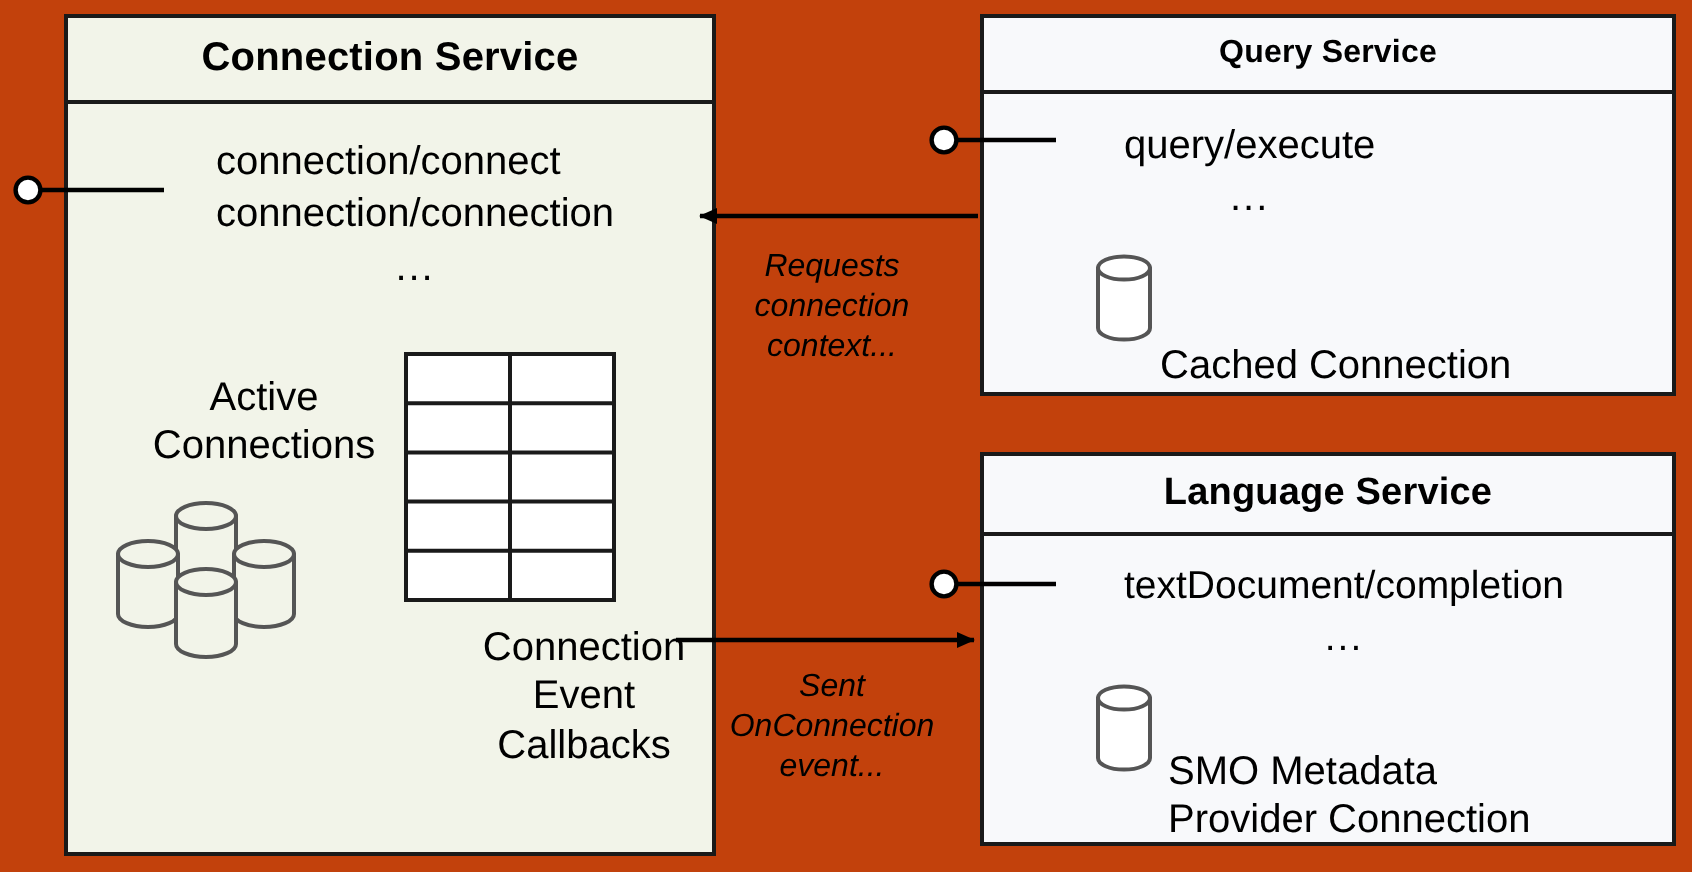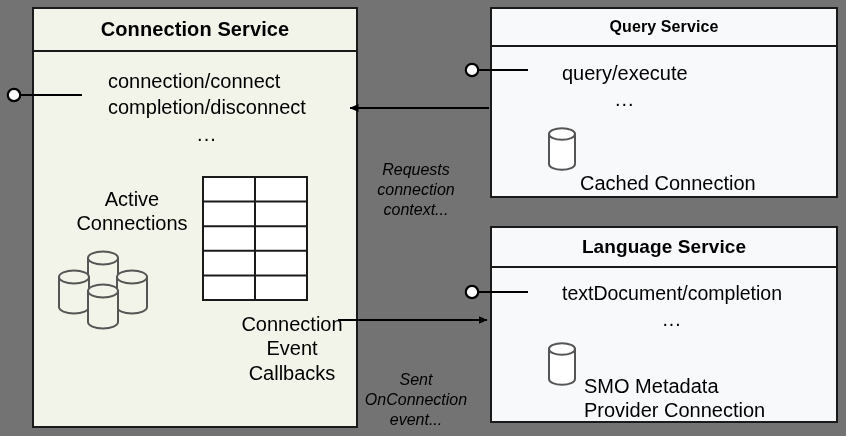--- a/index.html
+++ b/index.html
@@ -7,21 +7,21 @@
     padding: 0;
     background: #ffffff;
   }
   body {
     font-family: "Liberation Sans", sans-serif;
   }
   #canvas {
     position: relative;
     width: 846px;
     height: 436px;
-    background: #737373;
+    background: #c2410c;
     overflow: hidden;
   }
 
   
   .box {
     position: absolute;
     box-sizing: border-box;
     border: 2px solid #1a1a1a;
   }
   .box.green  { background: #f2f4e9; }
@@ -98,37 +98,36 @@
     width: 846px; height: 436px;
     pointer-events: none;
   }
   .arrow-label {
     position: absolute;
     font-style: italic;
     font-size: 16px;
     line-height: 1.24;
     text-align: center;
     color: #000000;
-    margin-top: 36px;
   }
   #requests-label { left: 352px; top: 124px; width: 128px; }
   #sent-label     { left: 352px; top: 334px; width: 128px; }
 </style>
 </head>
 <body>
 
 <div id="canvas">
 
   <div class="box green" id="connection-service">
     <div class="box-header">Connection Service</div>
     <div class="box-body">
 
       <div class="op-list" id="cs-ops">
         <span class="op-line">connection/connect</span>
-        <span class="op-line">completion/disconnect</span>
+        <span class="op-line">connection/connection</span>
         <span class="op-ellipsis">...</span>
       </div>
 
       <div class="inner-label" id="active-connections-label">
         <span>Active</span><br>
         <span>Connections</span>
       </div>
 
       <div class="inner-label" id="callbacks-label">
         <span>Connection</span><br>

